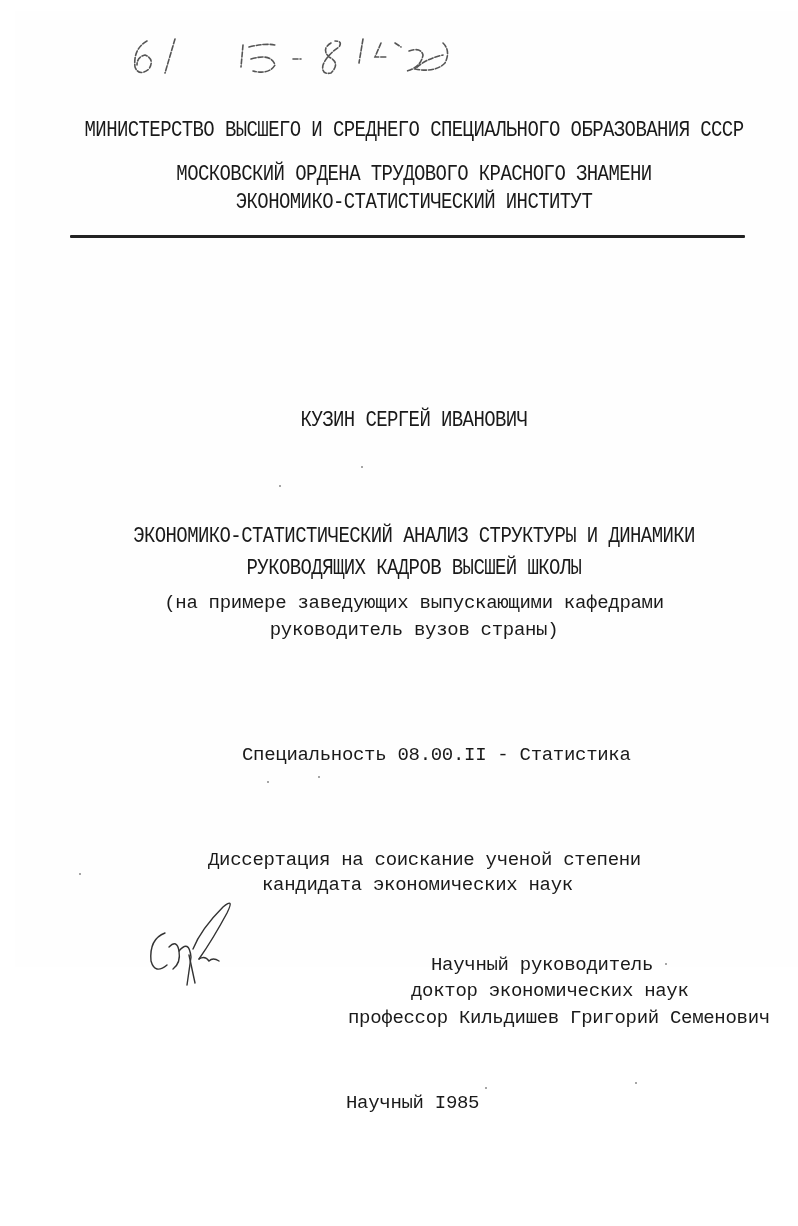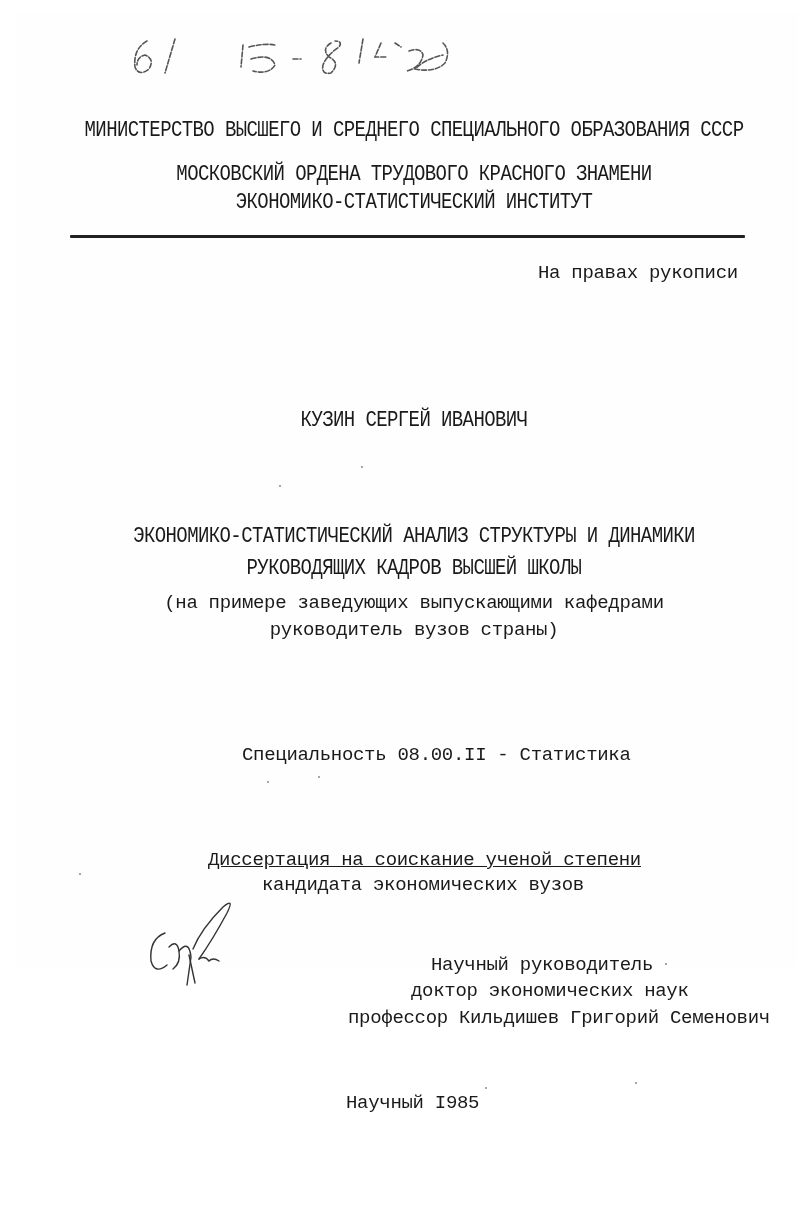--- a/index.html
+++ b/index.html
@@ -94,33 +94,32 @@
       <path d="M318 24 Q326 32 320 44 Q310 54 290 50 Q300 40 318 36"></path>
     </g>
   </svg>
 
   <div class="line centered caps" style="top:108px;">МИНИСТЕРСТВО ВЫСШЕГО И СРЕДНЕГО СПЕЦИАЛЬНОГО ОБРАЗОВАНИЯ СССР</div>
   <div class="line centered caps" style="top:152px;">МОСКОВСКИЙ ОРДЕНА ТРУДОВОГО КРАСНОГО ЗНАМЕНИ</div>
   <div class="line centered caps" style="top:180px;">ЭКОНОМИКО-СТАТИСТИЧЕСКИЙ ИНСТИТУТ</div>
 
   <div class="rule"></div>
 
-  <div class="line" style="top:251px; left:523px;">На правах рукописи</div>
 
   <div class="line centered caps" style="top:398px;">КУЗИН СЕРГЕЙ ИВАНОВИЧ</div>
 
   <div class="line centered caps" style="top:514px;">ЭКОНОМИКО-СТАТИСТИЧЕСКИЙ АНАЛИЗ СТРУКТУРЫ И ДИНАМИКИ</div>
   <div class="line centered caps" style="top:546px;">РУКОВОДЯЩИХ КАДРОВ ВЫСШЕЙ ШКОЛЫ</div>
   <div class="line centered" style="top:581px;">(на примере заведующих выпускающими кафедрами</div>
   <div class="line centered" style="top:608px;">руководитель вузов страны)</div>
 
   <div class="line" style="top:733px; left:227px;text-align:center;">Специальность 08.00.II - Статистика</div>
 
-  <div class="line" style="top:838px; left:193px;text-decoration:underline;">Диссертация на соискание ученой степени</div>
-  <div class="line" style="top:863px; left:247px;">кандидата экономических вузов</div>
+  <div class="line" style="top:838px; left:193px;">Диссертация на соискание ученой степени</div>
+  <div class="line" style="top:863px; left:247px;">кандидата экономических наук</div>
 
   <svg class="signature" viewBox="0 0 110 90">
     <g fill="none" stroke="#333" stroke-width="1.4" stroke-linecap="round">
       <path d="M22 34 Q6 40 8 62 Q12 76 24 66"></path>
       <path d="M26 48 Q34 40 36 52 Q38 64 30 70"></path>
       <path d="M36 52 Q46 40 48 58 L44 86"></path>
       <path d="M50 50 Q58 30 80 8 Q92 -2 84 14 Q70 40 56 60"></path>
       <path d="M56 60 Q62 56 66 62 Q70 58 76 62"></path>
       <path d="M46 56 L52 84"></path>
     </g>

